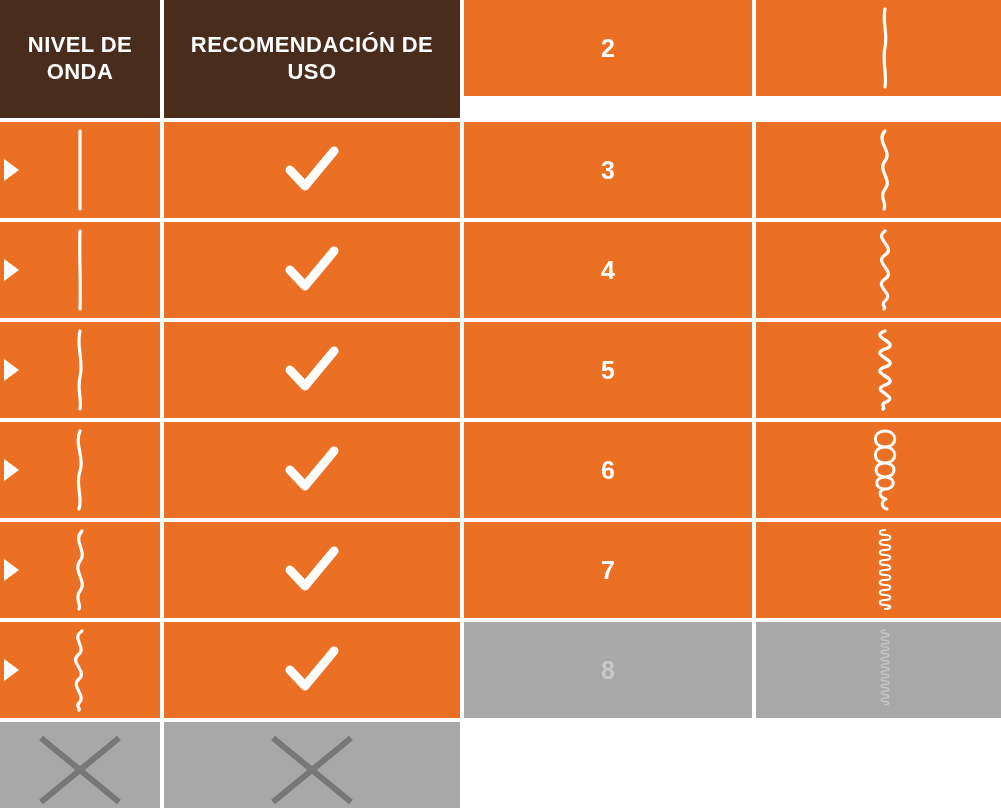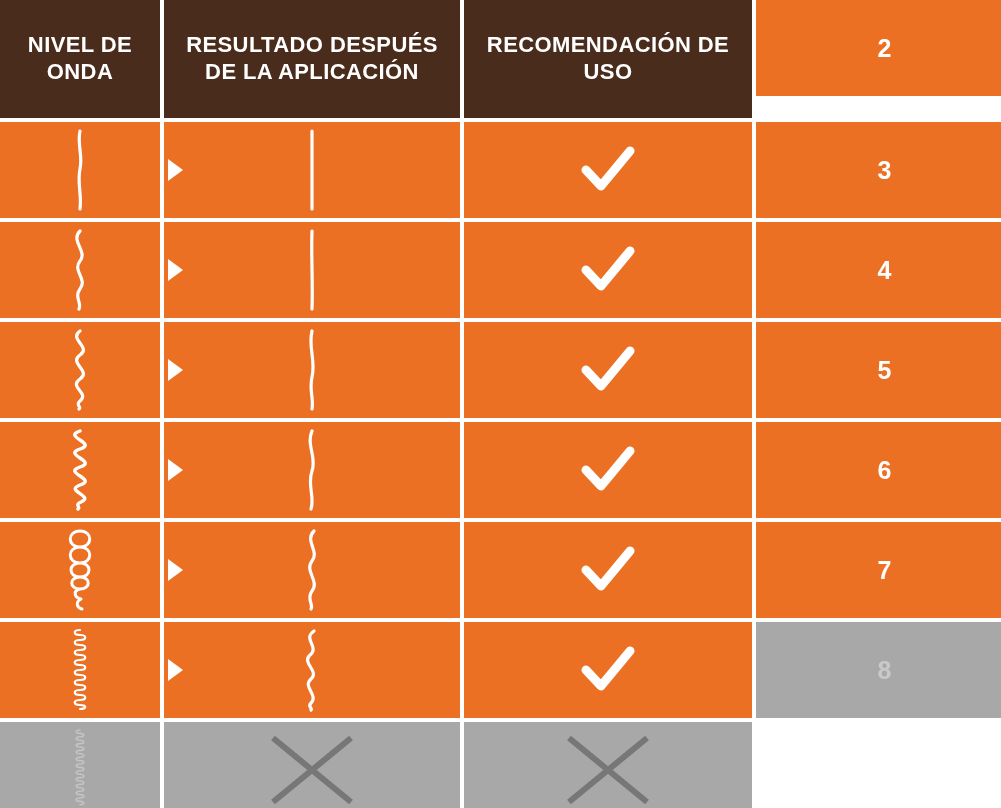--- a/index.html
+++ b/index.html
@@ -97,23 +97,20 @@
 </style>
 </head>
 <body>
 
 <div class="table-wrap">
   <div class="grid">
 
     <div class="hcell">
       <span>NIVEL DE ONDA</span>
     </div>
-    <div class="hcell wide">
-      <span>RESULTADO DESPUÉS DE LA APLICACIÓN</span>
-    </div>
     <div class="hcell">
       <span>RECOMENDACIÓN DE USO</span>
     </div>
 
     <div class="cell">
       <span class="level-num">2</span>
     </div>
     <div class="cell">
       <div class="wave-holder">
         <svg width="30" height="82" viewBox="0 0 30 82">

